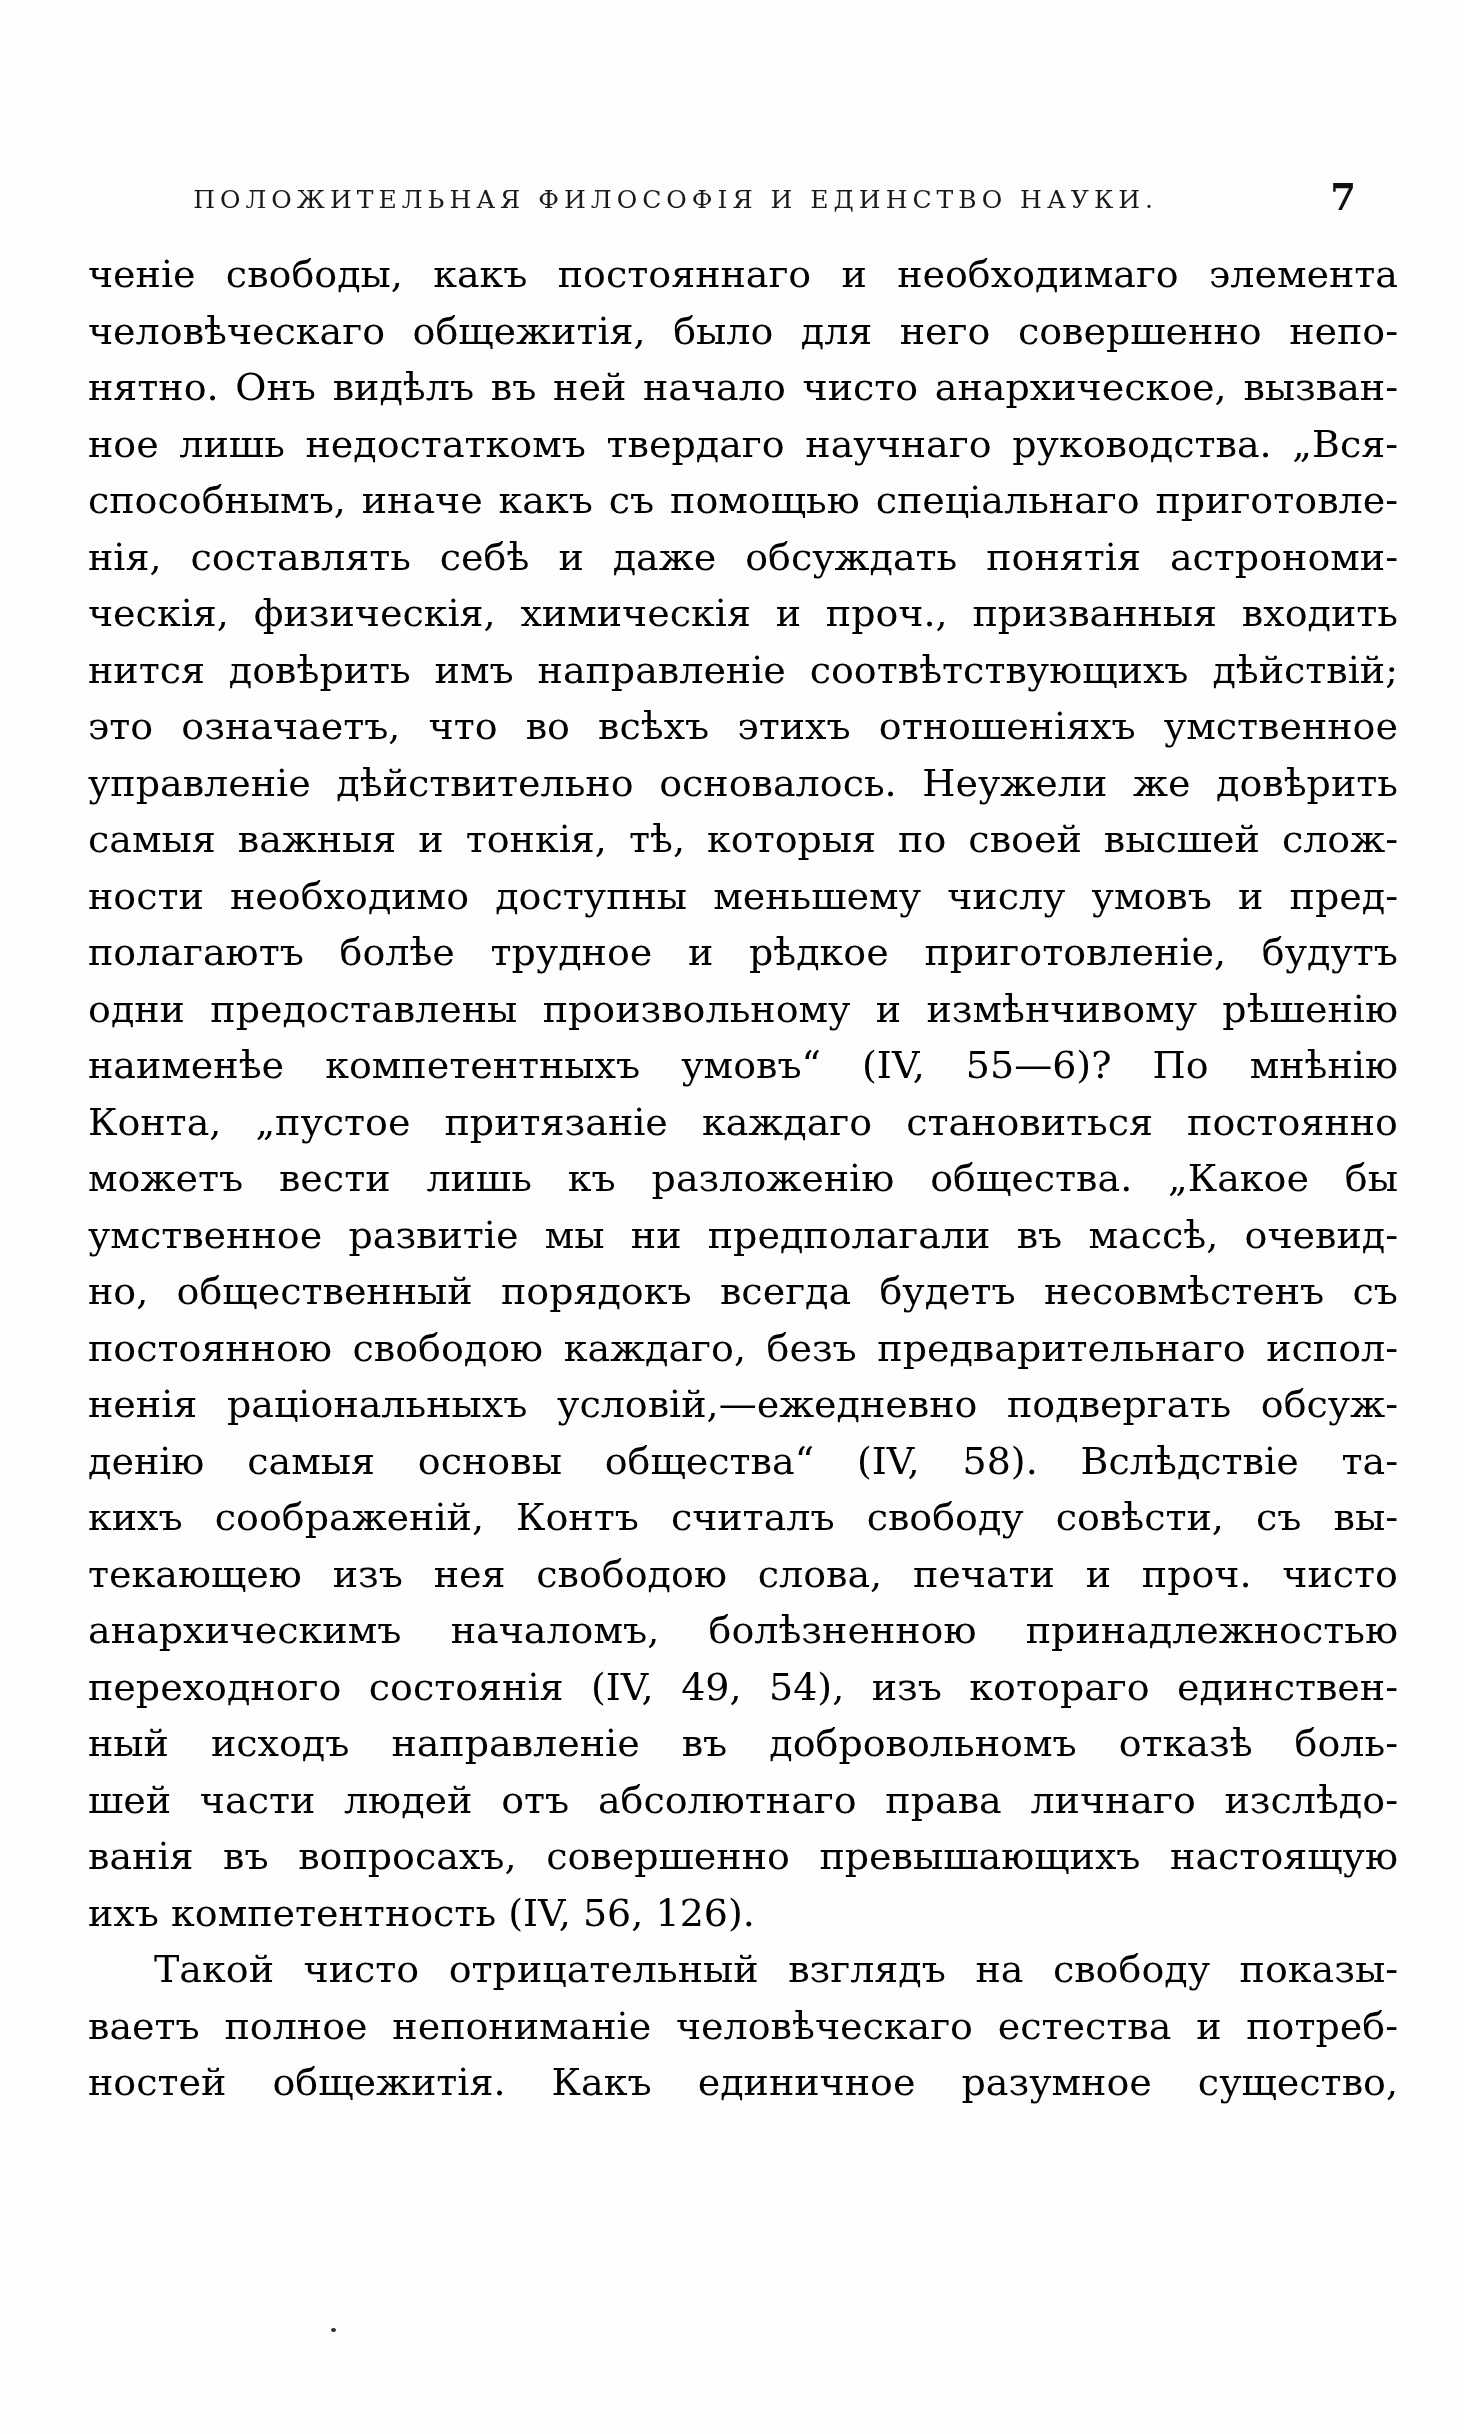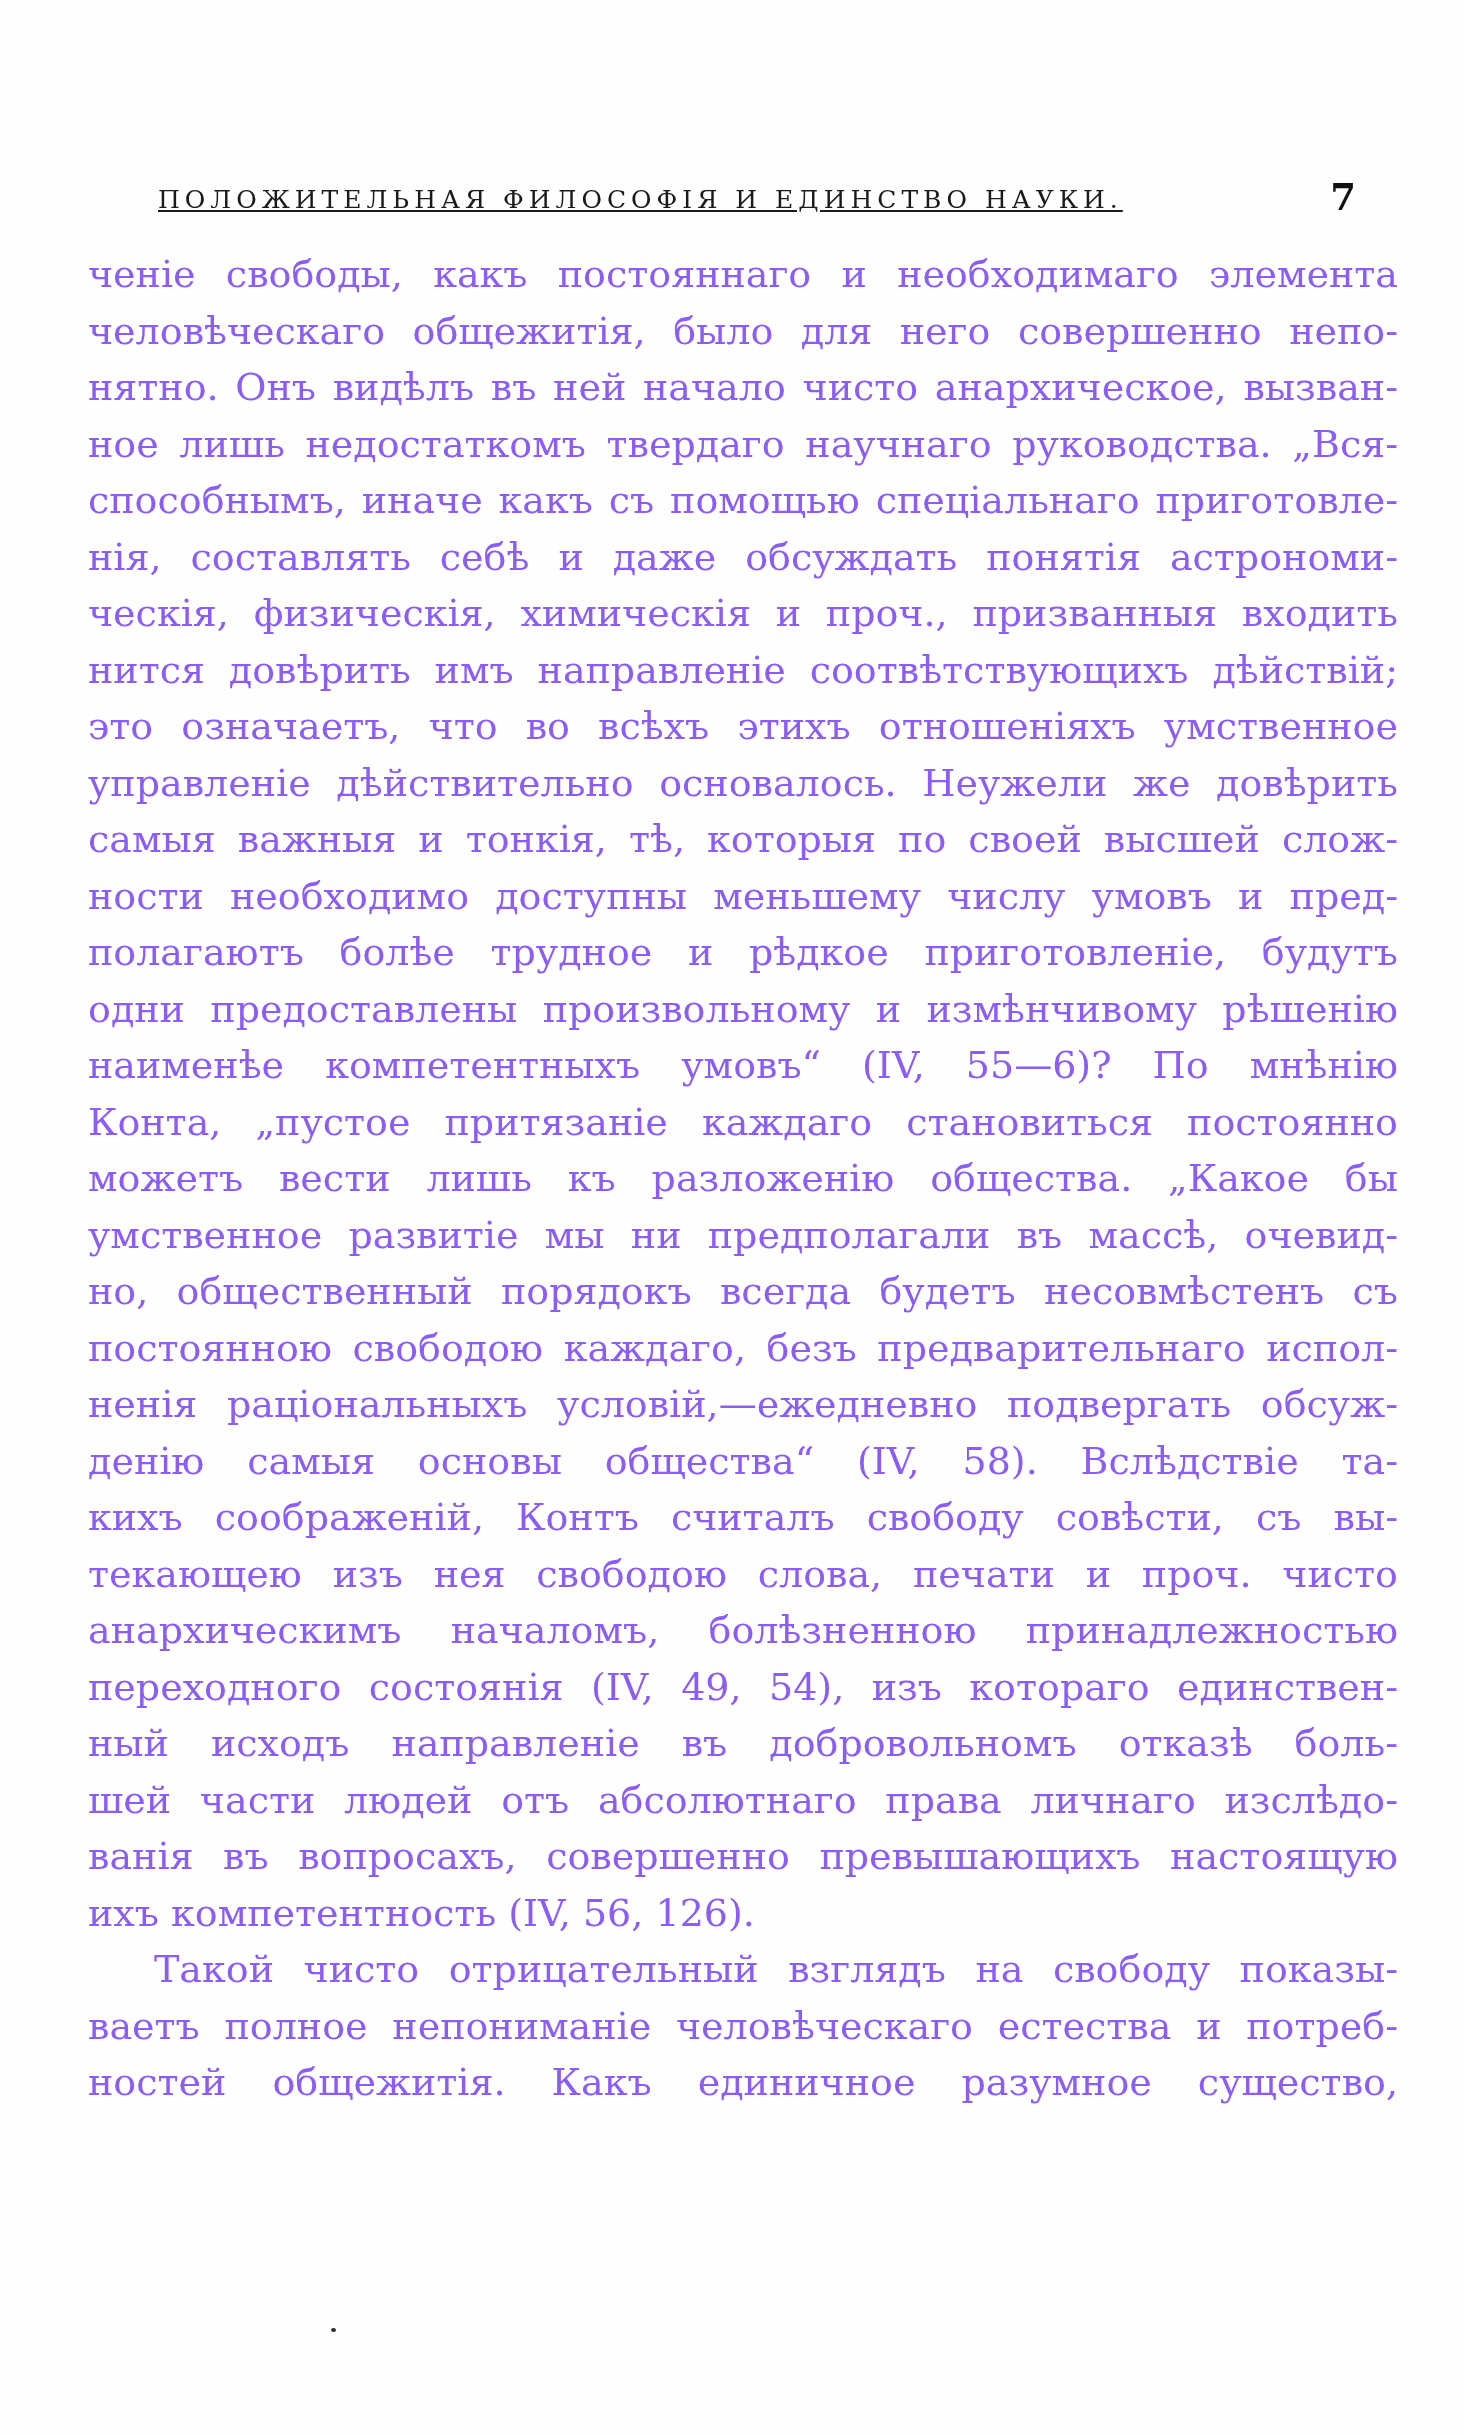--- a/index.html
+++ b/index.html
@@ -17,43 +17,42 @@
     top: 183px;
     left: 88px;
     width: 1310px;
     height: 44px;
   }
   .running-title {
     position: absolute;
     left: 70px;
     top: 2px;
     width: 1000px;
-    text-align: left;
+    text-align: right;
     font-size: 25px;
     letter-spacing: 5px;
     white-space: nowrap;
     color: #1a1a1a;
-    text-decoration: underline;
   }
   .page-number {
     position: absolute;
     right: 42px;
     top: -8px;
     font-size: 37px;
     font-weight: bold;
     color: #111;
   }
   .text-block {
     position: absolute;
     top: 246px;
     left: 88px;
     width: 1310px;
     font-size: 38px;
     line-height: 56.5px;
-    color: #8b5cf6;
+    color: #000000;
   }
   .para { margin: 0; padding: 0; }
   .line {
     text-align: justify;
     text-align-last: justify;
   }
   .line.line-end {
     text-align-last: left;
   }
   .para-indent .line:first-child {

